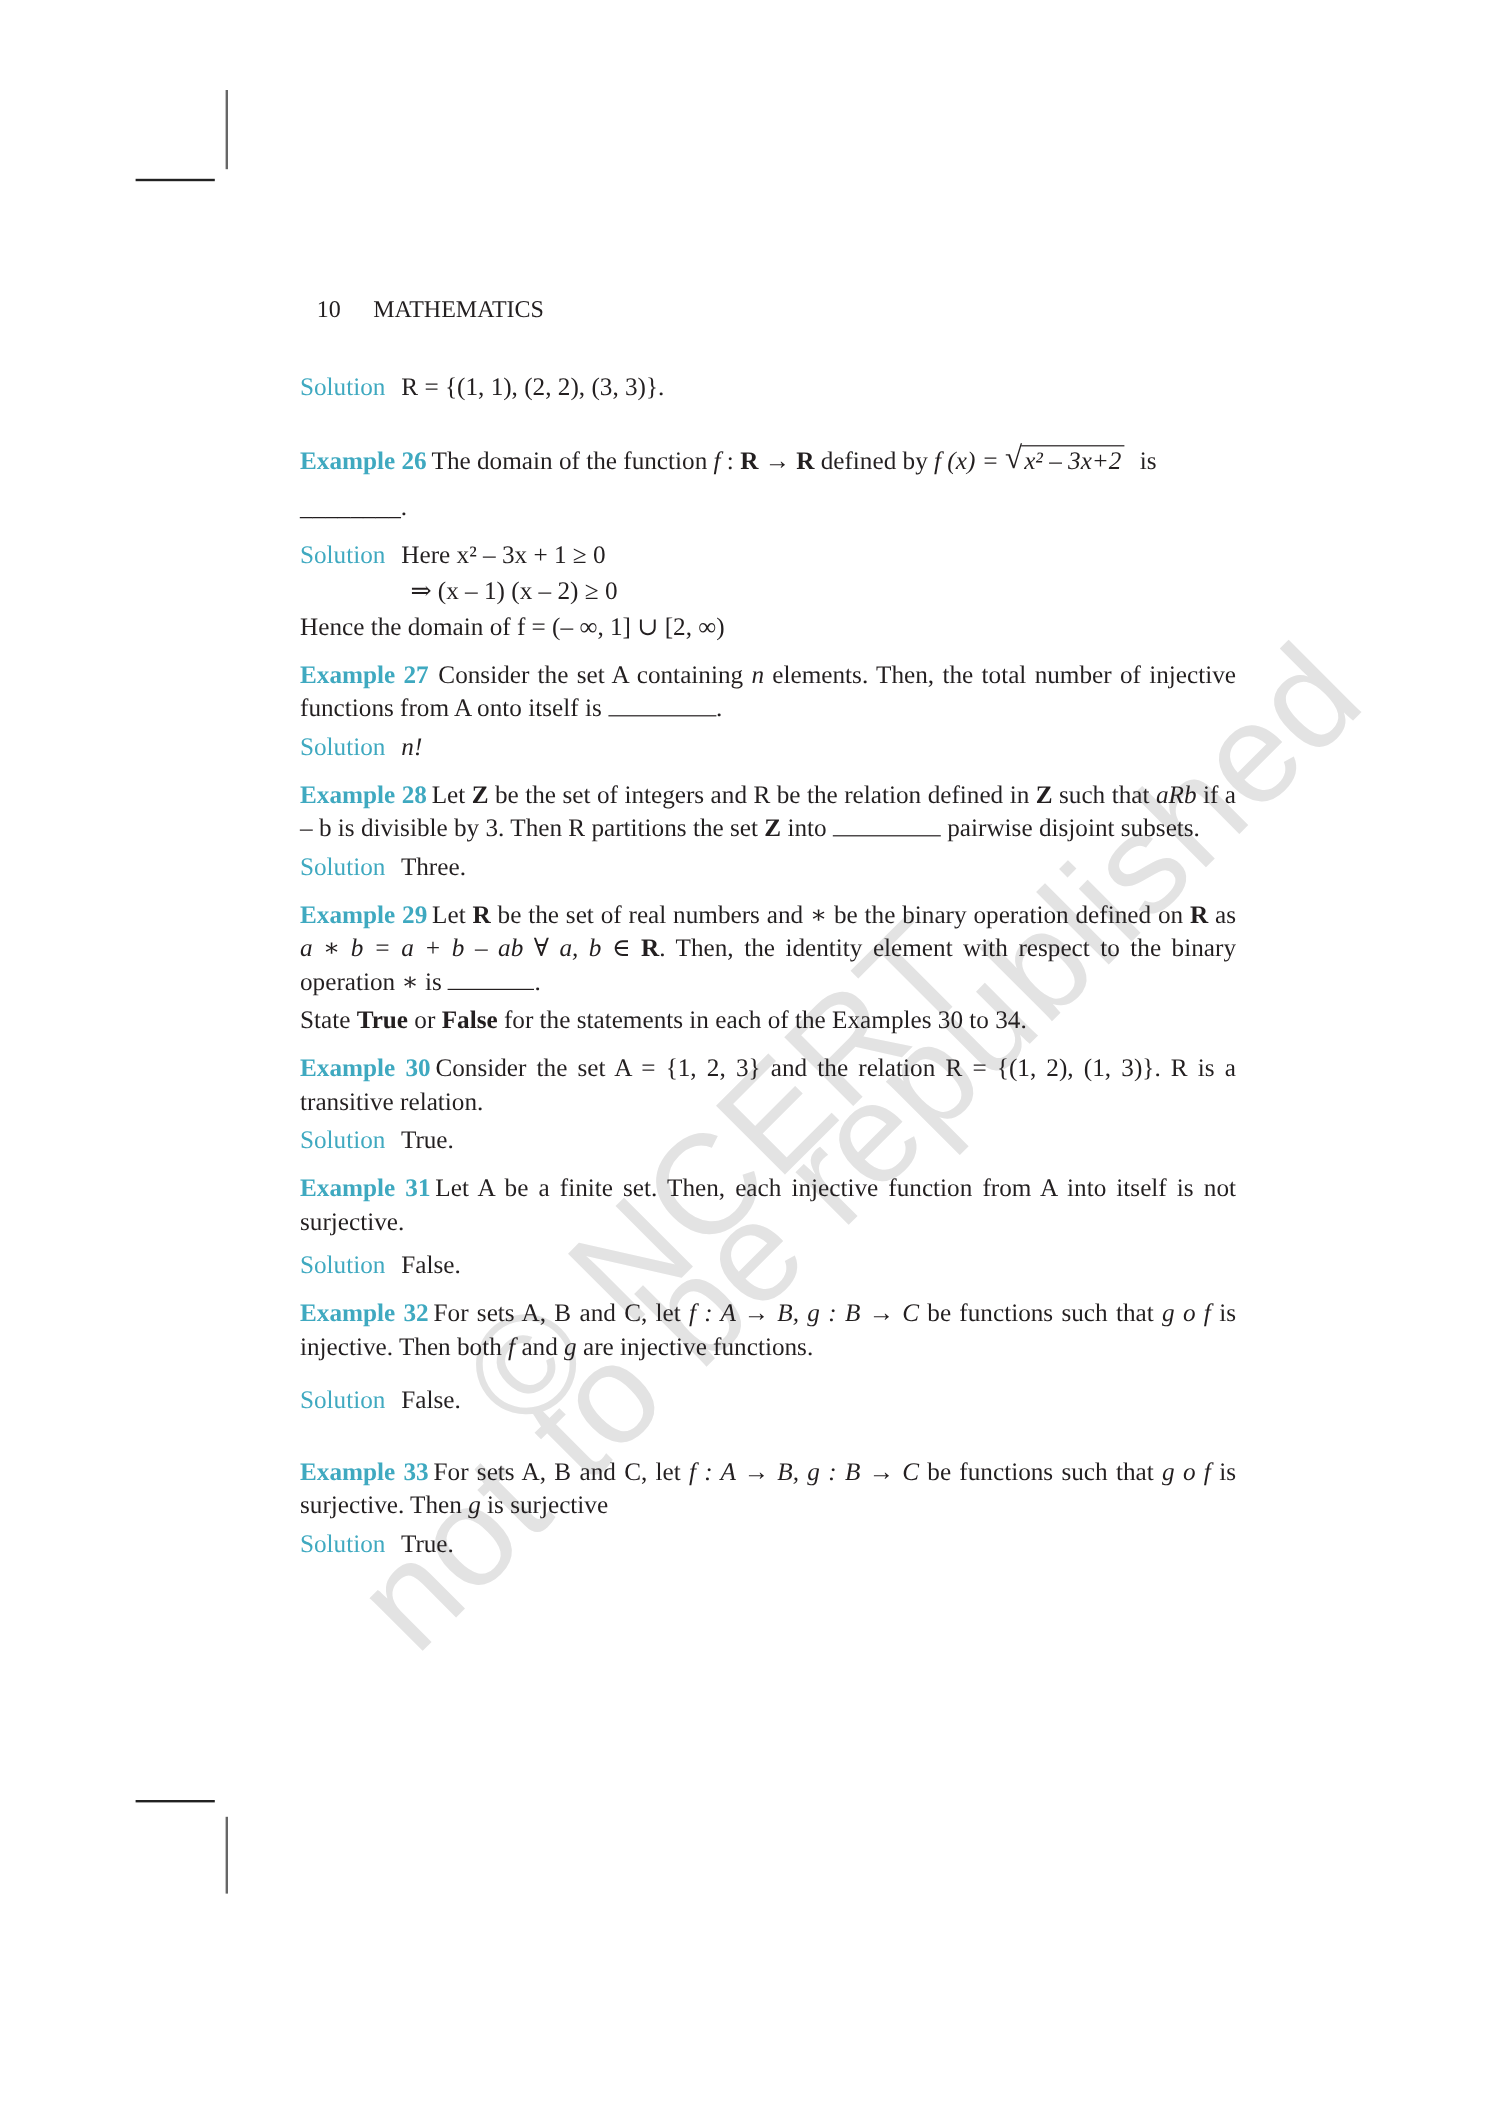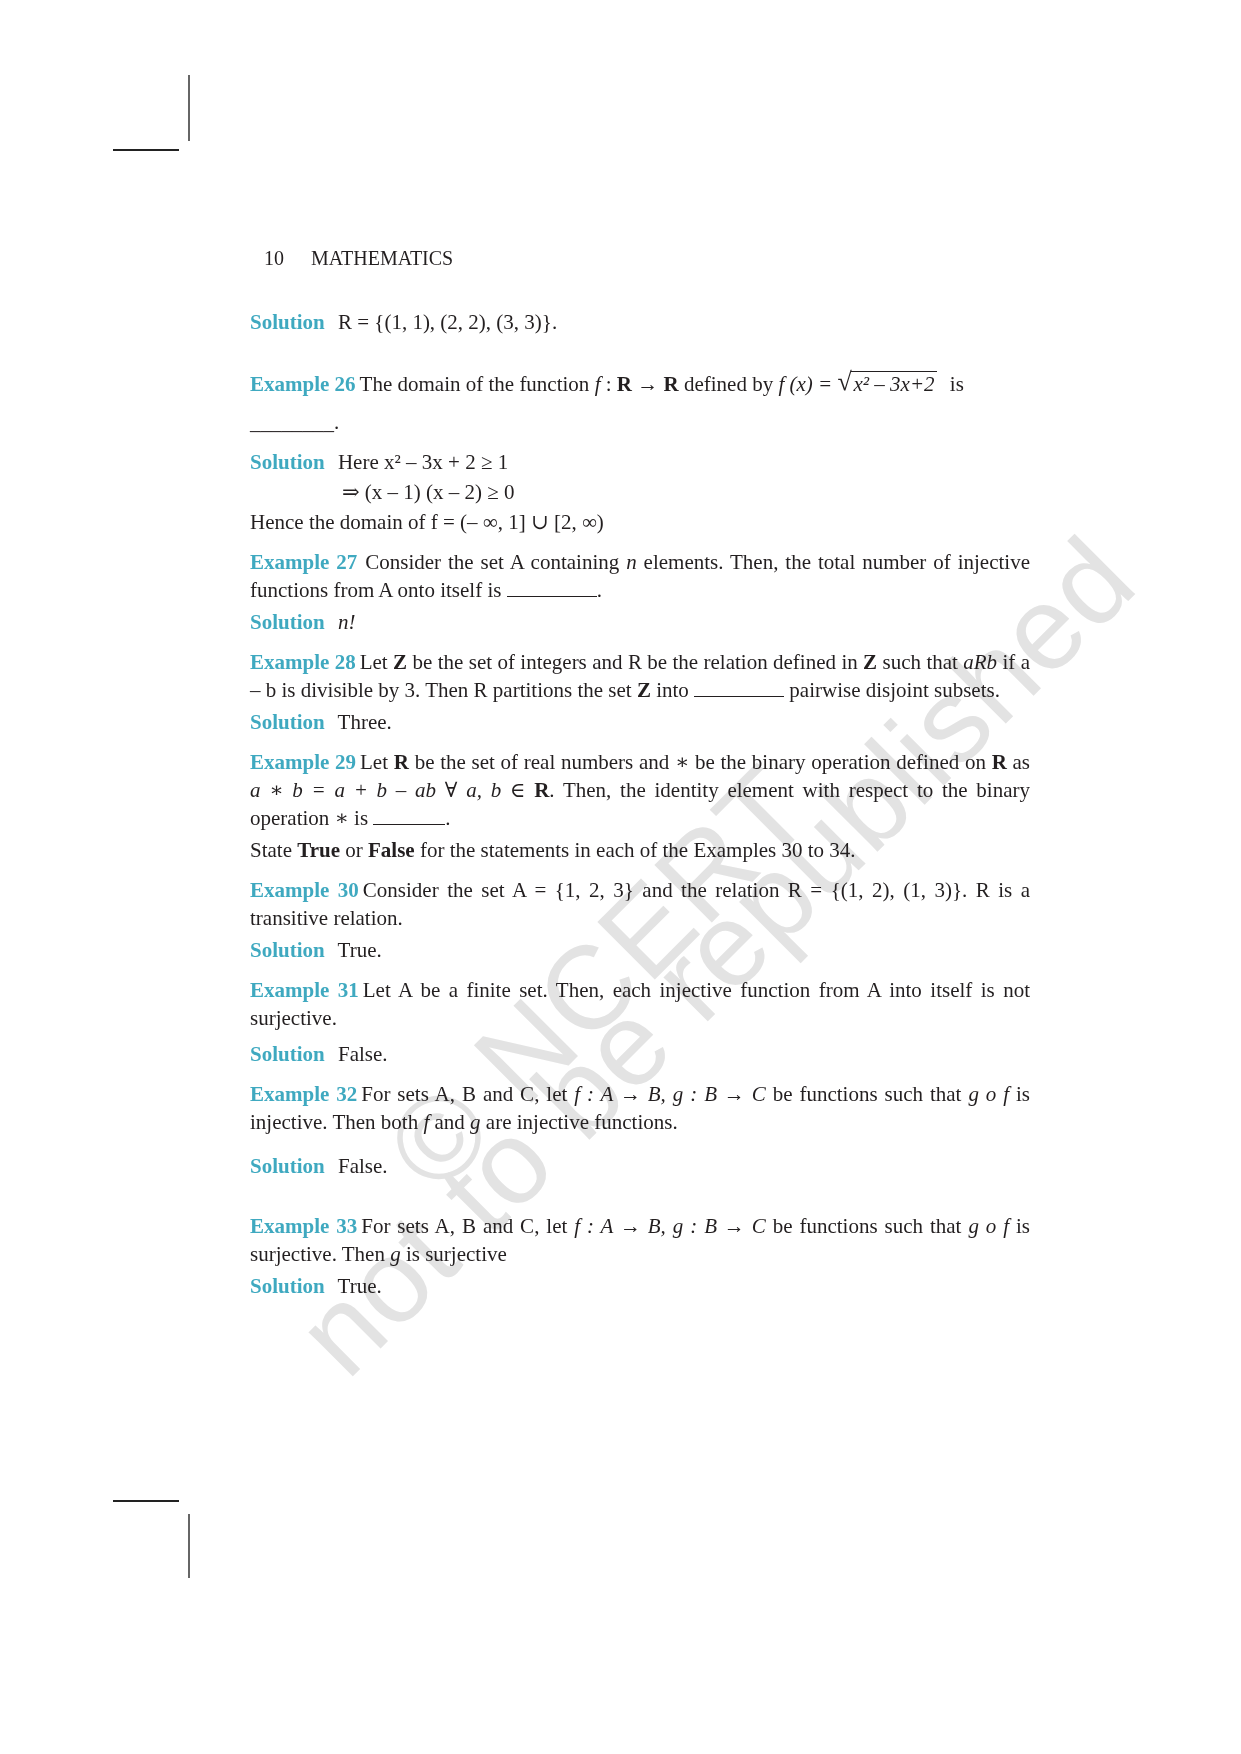--- a/index.html
+++ b/index.html
@@ -13,21 +13,21 @@
   .watermark .wm-line { position: absolute; white-space: nowrap; color: #e3e3e3;
                font-family: "Liberation Sans", "DejaVu Sans", sans-serif; font-weight: 400;
                transform-origin: left top; transform: rotate(-45deg); }
   .wm1 { font-size: 118px; left: 110px; top: 560px; letter-spacing: 2px; }
   .wm2 { font-size: 118px; left: 20px; top: 745px; letter-spacing: 1px; }
   .page-header { position: absolute; left: 264px; top: 247px; font-size: 20px; z-index: 2; }
   .page-header .num { margin-right: 22px; }
   .content { position: absolute; left: 250px; top: 308px; width: 780px; z-index: 2;
              font-size: 21px; line-height: 28px; text-align: justify; }
   .block { margin: 0 0 12px 0; }
-  .label { color: #3fa9c0; font-weight: 700; margin-right: 8px; }
+  .label { color: #3fa9c0; font-weight: 400; margin-right: 8px; }
   .label.ex { font-weight: 700; }
   .sol { margin-bottom: 12px; }
   .indent { padding-left: 92px; }
   .spacer-lg { height: 22px; }
   i, .it { font-style: italic; }
   b { font-weight: 700; }
   .sqrt { display: inline-block; position: relative; padding-left: 14px; }
   .sqrt .rad { position: absolute; left: 0; top: -2px; font-size: 26px; }
   .sqrt .body { border-top: 1.5px solid #231f20; padding: 0 2px; }
   .blank { display: inline-block; border-bottom: 1.5px solid #231f20; width: 90px; height: 18px; vertical-align: baseline; }
@@ -61,21 +61,21 @@
 
   <div class="block" style="text-align:left;">
     <span class="label ex" style="margin-right:4px;">Example 26</span><span>The domain of the function </span><i>f</i><span> : </span><b>R</b><span> → </span><b>R</b><span> defined by </span><i>f (x) = </i>
     <span class="sqrt"><span class="rad">√</span><span class="body it">x² – 3x+2</span></span><span style="margin-left:8px;"> is</span>
     <span class="line" style="margin-top:10px;">________.</span>
   </div>
 
   <div class="block sol">
     <span class="line">
       <span class="label">Solution</span>
-      <span>Here x² – 3x + 2 ≥ 1</span>
+      <span>Here x² – 3x + 1 ≥ 0</span>
     </span>
     <span class="line indent" style="margin-top:2px;">⇒   (x – 1) (x – 2) ≥ 0</span>
     <span class="line" style="margin-top:2px;">Hence the domain of  f  = (– ∞, 1] ∪ [2, ∞)</span>
   </div>
 
   <div class="block" style="margin-bottom:4px;">
     <span class="label ex">Example 27</span><span>Consider the set A containing </span><i>n</i><span> elements. Then, the total number of injective functions from A onto itself is </span><span class="blank"></span><span>.</span>
   </div>
   <div class="block sol">
     <span class="label">Solution</span>

